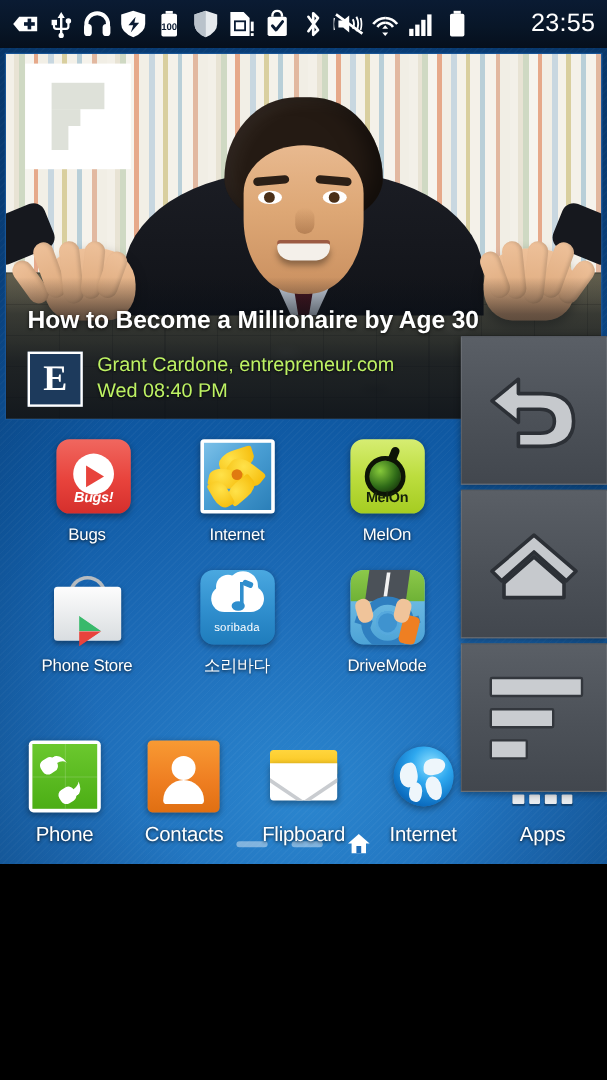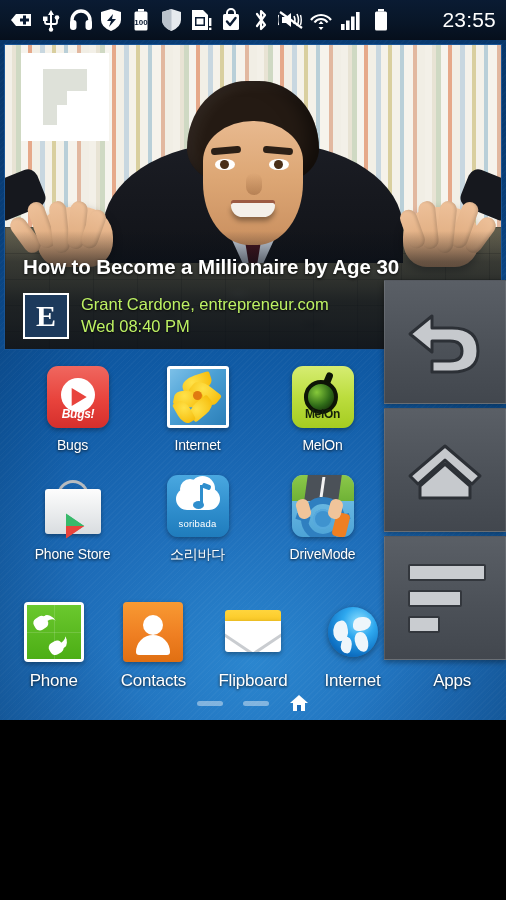--- a/index.html
+++ b/index.html
@@ -649,21 +649,21 @@
   .dash-dot {
     width: 26px; height: 5px;
     border-radius: 3px;
     background: rgba(255,255,255,0.42);
   }
   .home-dot { width: 20px; height: 18px; }
 
   
   .dock {
     position: absolute;
-    left: 0; right: 0; bottom: 29px;
+    left: 0; right: 0; bottom: 14px;
     display: flex;
     justify-content: space-around;
     align-items: flex-start;
     padding: 0 4px;
     z-index: 12;
   }
   .dockcell {
     width: 96px;
     display: flex;
     flex-direction: column;

